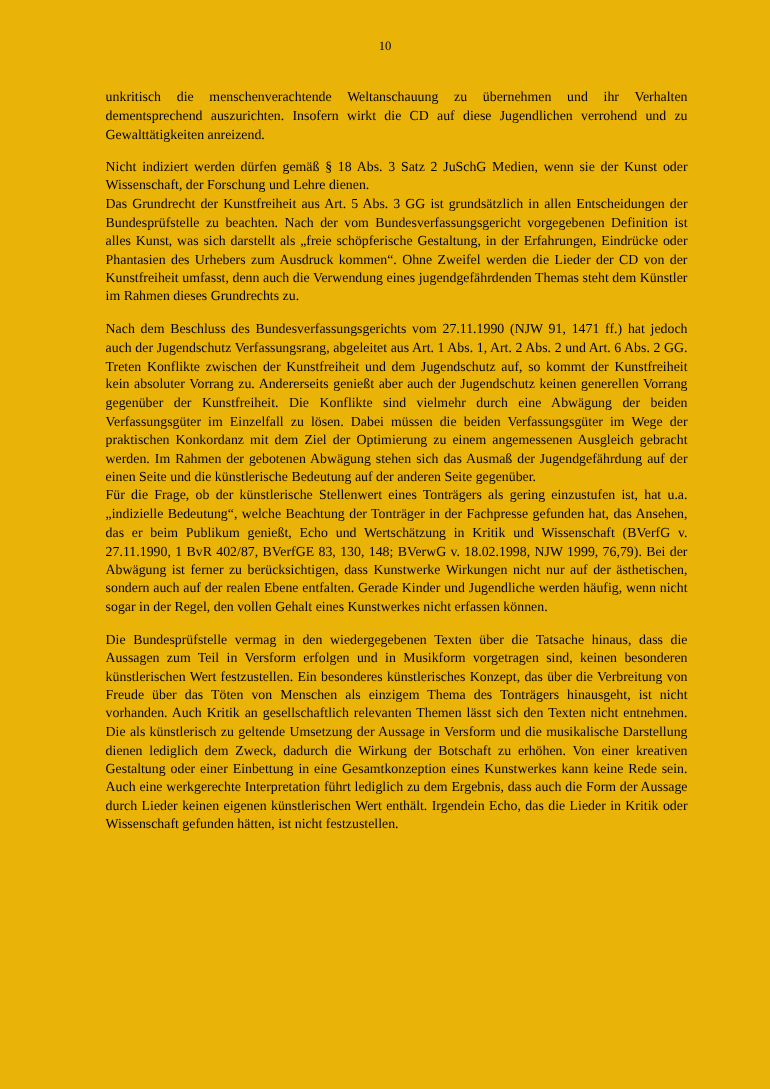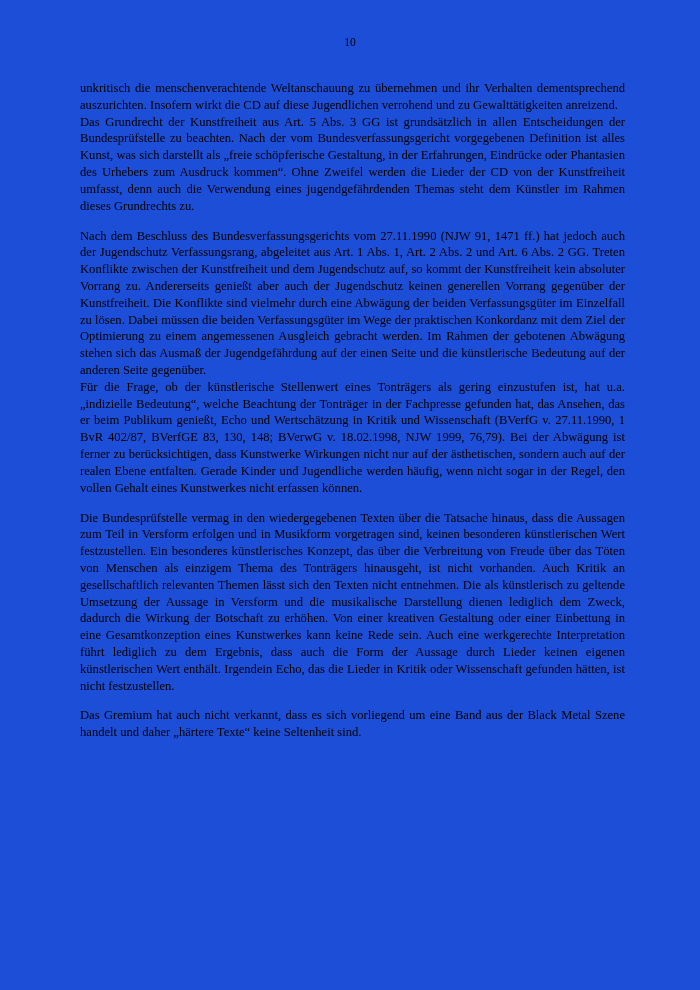--- a/index.html
+++ b/index.html
@@ -3,21 +3,21 @@
 <meta charset="utf-8">
 <style>
   html, body {
     margin: 0;
     padding: 0;
     background: #ffffff;
   }
   .page {
     width: 700px;
     height: 990px;
-    background: #1d4ed8;
+    background: #eab308;
     position: relative;
     font-family: "Liberation Serif", serif;
     color: #000000;
     box-sizing: border-box;
     overflow: hidden;
   }
   .page-number {
     position: absolute;
     top: 36px;
     left: 0;
@@ -29,40 +29,40 @@
   .content {
     position: absolute;
     top: 80px;
     left: 80px;
     width: 545px;
     font-size: 12.6px;
     line-height: 1.335;
     text-align: left;
   }
   p {
-    margin: 0 0 0 0;
+    margin: 0 0 0 16px;
     text-align: justify;
     hyphens: none;
   }
   p.gap {
     margin-top: 13px;
   }
   p.italic {
     font-style: italic;
   }
 </style>
 </head>
 <body>
 
 <div class="page">
 
   <div class="page-number">10</div>
 
   <div class="content">
     <p>unkritisch die menschenverachtende Weltanschauung zu übernehmen und ihr Verhalten dementsprechend auszurichten. Insofern wirkt die CD auf diese Jugendlichen verrohend und zu Gewalttätigkeiten anreizend.</p>
+    <p class="gap">Nicht indiziert werden dürfen gemäß § 18 Abs. 3 Satz 2 JuSchG Medien, wenn sie der Kunst oder Wissenschaft, der Forschung und Lehre dienen.</p>
     <p>Das Grundrecht der Kunstfreiheit aus Art. 5 Abs. 3 GG ist grundsätzlich in allen Entscheidungen der Bundesprüfstelle zu beachten. Nach der vom Bundesverfassungsgericht vorgegebenen Definition ist alles Kunst, was sich darstellt als „freie schöpferische Gestaltung, in der Erfahrungen, Eindrücke oder Phantasien des Urhebers zum Ausdruck kommen“. Ohne Zweifel werden die Lieder der CD von der Kunstfreiheit umfasst, denn auch die Verwendung eines jugendgefährdenden Themas steht dem Künstler im Rahmen dieses Grundrechts zu.</p>
     <p class="gap">Nach dem Beschluss des Bundesverfassungsgerichts vom 27.11.1990 (NJW 91, 1471 ff.) hat jedoch auch der Jugendschutz Verfassungsrang, abgeleitet aus Art. 1 Abs. 1, Art. 2 Abs. 2 und Art. 6 Abs. 2 GG. Treten Konflikte zwischen der Kunstfreiheit und dem Jugendschutz auf, so kommt der Kunstfreiheit kein absoluter Vorrang zu. Andererseits genießt aber auch der Jugendschutz keinen generellen Vorrang gegenüber der Kunstfreiheit. Die Konflikte sind vielmehr durch eine Abwägung der beiden Verfassungsgüter im Einzelfall zu lösen. Dabei müssen die beiden Verfassungsgüter im Wege der praktischen Konkordanz mit dem Ziel der Optimierung zu einem angemessenen Ausgleich gebracht werden. Im Rahmen der gebotenen Abwägung stehen sich das Ausmaß der Jugendgefährdung auf der einen Seite und die künstlerische Bedeutung auf der anderen Seite gegenüber.</p>
     <p>Für die Frage, ob der künstlerische Stellenwert eines Tonträgers als gering einzustufen ist, hat u.a. „indizielle Bedeutung“, welche Beachtung der Tonträger in der Fachpresse gefunden hat, das Ansehen, das er beim Publikum genießt, Echo und Wertschätzung in Kritik und Wissenschaft (BVerfG v. 27.11.1990, 1 BvR 402/87, BVerfGE 83, 130, 148; BVerwG v. 18.02.1998, NJW 1999, 76,79). Bei der Abwägung ist ferner zu berücksichtigen, dass Kunstwerke Wirkungen nicht nur auf der ästhetischen, sondern auch auf der realen Ebene entfalten. Gerade Kinder und Jugendliche werden häufig, wenn nicht sogar in der Regel, den vollen Gehalt eines Kunstwerkes nicht erfassen können.</p>
     <p class="gap">Die Bundesprüfstelle vermag in den wiedergegebenen Texten über die Tatsache hinaus, dass die Aussagen zum Teil in Versform erfolgen und in Musikform vorgetragen sind, keinen besonderen künstlerischen Wert festzustellen. Ein besonderes künstlerisches Konzept, das über die Verbreitung von Freude über das Töten von Menschen als einzigem Thema des Tonträgers hinausgeht, ist nicht vorhanden. Auch Kritik an gesellschaftlich relevanten Themen lässt sich den Texten nicht entnehmen. Die als künstlerisch zu geltende Umsetzung der Aussage in Versform und die musikalische Darstellung dienen lediglich dem Zweck, dadurch die Wirkung der Botschaft zu erhöhen. Von einer kreativen Gestaltung oder einer Einbettung in eine Gesamtkonzeption eines Kunstwerkes kann keine Rede sein. Auch eine werkgerechte Interpretation führt lediglich zu dem Ergebnis, dass auch die Form der Aussage durch Lieder keinen eigenen künstlerischen Wert enthält. Irgendein Echo, das die Lieder in Kritik oder Wissenschaft gefunden hätten, ist nicht festzustellen.</p>
-    <p class="gap">Das Gremium hat auch nicht verkannt, dass es sich vorliegend um eine Band aus der Black Metal Szene handelt und daher „härtere Texte“ keine Seltenheit sind.</p>
   </div>
 
 </div>
 
 </body></html>

